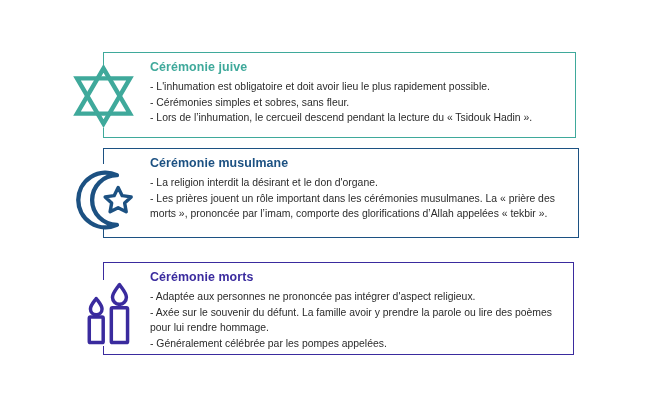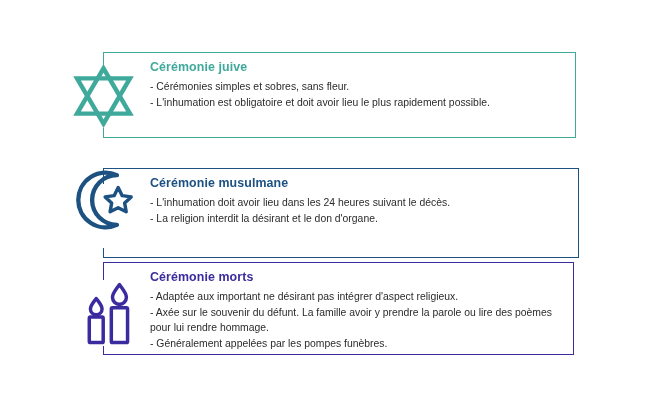--- a/index.html
+++ b/index.html
@@ -78,21 +78,21 @@
   
   .theme-teal   { --c: #3fa99b; }
   .theme-blue   { --c: #1c5182; }
   .theme-indigo { --c: #3a2b9e; }
 
   .card-border  { border-color: var(--c); }
   .card-title   { color: var(--c); }
 
   
   #card-juive      { left: 103px; top: 52px;  width: 473px; height: 86px; }
-  #card-musulmane  { left: 103px; top: 168px; width: 476px; height: 90px; }
+  #card-musulmane  { left: 103px; top: 148px; width: 476px; height: 90px; }
   #card-civile     { left: 103px; top: 262px; width: 471px; height: 93px; }
 
   #icon-star-of-david { left: 72px;  top: 62px;  width: 63px; height: 68px; }
   #icon-crescent-star { left: 76px;  top: 166px; width: 62px; height: 68px; }
   #icon-candles       { left: 80px;  top: 278px; width: 58px; height: 70px; }
 
   #gap-juive     { top: 14px; height: 62px; }
   #gap-musulmane { top: 16px; height: 64px; }
   #gap-civile    { top: 18px; height: 66px; }
 </style>
@@ -100,61 +100,62 @@
 <body>
 
 <div class="canvas">
 
   <div class="card theme-teal" id="card-juive">
     <div class="card-border"></div>
     <div class="border-gap" id="gap-juive"></div>
     <div class="card-body">
       <div class="card-title">Cérémonie juive</div>
       <ul class="card-lines">
+        <li>- L'inhumation est obligatoire et doit avoir lieu le plus rapidement possible.</li>
         <li>- Cérémonies simples et sobres, sans fleur.</li>
-        <li>- L'inhumation est obligatoire et doit avoir lieu le plus rapidement possible.</li>
+        <li>- Lors de l’inhumation, le cercueil descend pendant la lecture du « Tsidouk Hadin ».</li>
       </ul>
     </div>
   </div>
 
   <div class="icon" id="icon-star-of-david">
     <svg viewBox="0 0 100 100" width="63" height="68" aria-hidden="true">
       <polygon points="50,6 92,78 8,78" fill="none" stroke="#3fa99b" stroke-width="7" stroke-linejoin="miter"></polygon>
       <polygon points="50,94 8,22 92,22" fill="none" stroke="#3fa99b" stroke-width="7" stroke-linejoin="miter"></polygon>
     </svg>
   </div>
 
   <div class="card theme-blue" id="card-musulmane">
     <div class="card-border"></div>
     <div class="border-gap" id="gap-musulmane"></div>
     <div class="card-body">
       <div class="card-title">Cérémonie musulmane</div>
       <ul class="card-lines">
-        <li>- L'inhumation doit avoir lieu dans les 24 heures suivant le décès.</li>
         <li>- La religion interdit la désirant et le don d'organe.</li>
+        <li class="wrap">- Les prières jouent un rôle important dans les cérémonies musulmanes. La « prière des morts », prononcée par l’imam, comporte des glorifications d’Allah appelées « tekbir ».</li>
       </ul>
     </div>
   </div>
 
   <div class="icon" id="icon-crescent-star">
     <svg viewBox="0 0 100 100" width="62" height="68" aria-hidden="true">
       <path d="M66 10 A44 44 0 1 0 66 90 A36 36 0 1 1 66 10 Z" fill="none" stroke="#1c5182" stroke-width="7" stroke-linejoin="round" stroke-linecap="round"></path>
       <polygon points="68,30 74.5,43 89,45 78.5,55 81,69 68,62.5 55,69 57.5,55 47,45 61.5,43" fill="none" stroke="#1c5182" stroke-width="5.5" stroke-linejoin="round"></polygon>
     </svg>
   </div>
 
   <div class="card theme-indigo" id="card-civile">
     <div class="card-border"></div>
     <div class="border-gap" id="gap-civile"></div>
     <div class="card-body">
       <div class="card-title">Cérémonie morts</div>
       <ul class="card-lines">
-        <li>- Adaptée aux important ne désirant pas intégrer d'aspect religieux.</li>
+        <li>- Adaptée aux personnes ne prononcée pas intégrer d'aspect religieux.</li>
         <li class="wrap">- Axée sur le souvenir du défunt. La famille avoir y prendre la parole ou lire des poèmes pour lui rendre hommage.</li>
-        <li>- Généralement appelées par les pompes funèbres.</li>
+        <li>- Généralement célébrée par les pompes appelées.</li>
       </ul>
     </div>
   </div>
 
   <div class="icon" id="icon-candles">
     <svg viewBox="0 0 100 118" width="58" height="70" aria-hidden="true">
 
       <path d="M28 34 C22 42 18 46 18 52 a10 10 0 0 0 20 0 c0-6-4-10-10-18 Z" fill="none" stroke="#3a2b9e" stroke-width="6" stroke-linejoin="round"></path>
       <rect x="16" y="66" width="24" height="44" rx="2" fill="none" stroke="#3a2b9e" stroke-width="6"></rect>
       <line x1="28" y1="62" x2="28" y2="66" stroke="#3a2b9e" stroke-width="6"></line>

